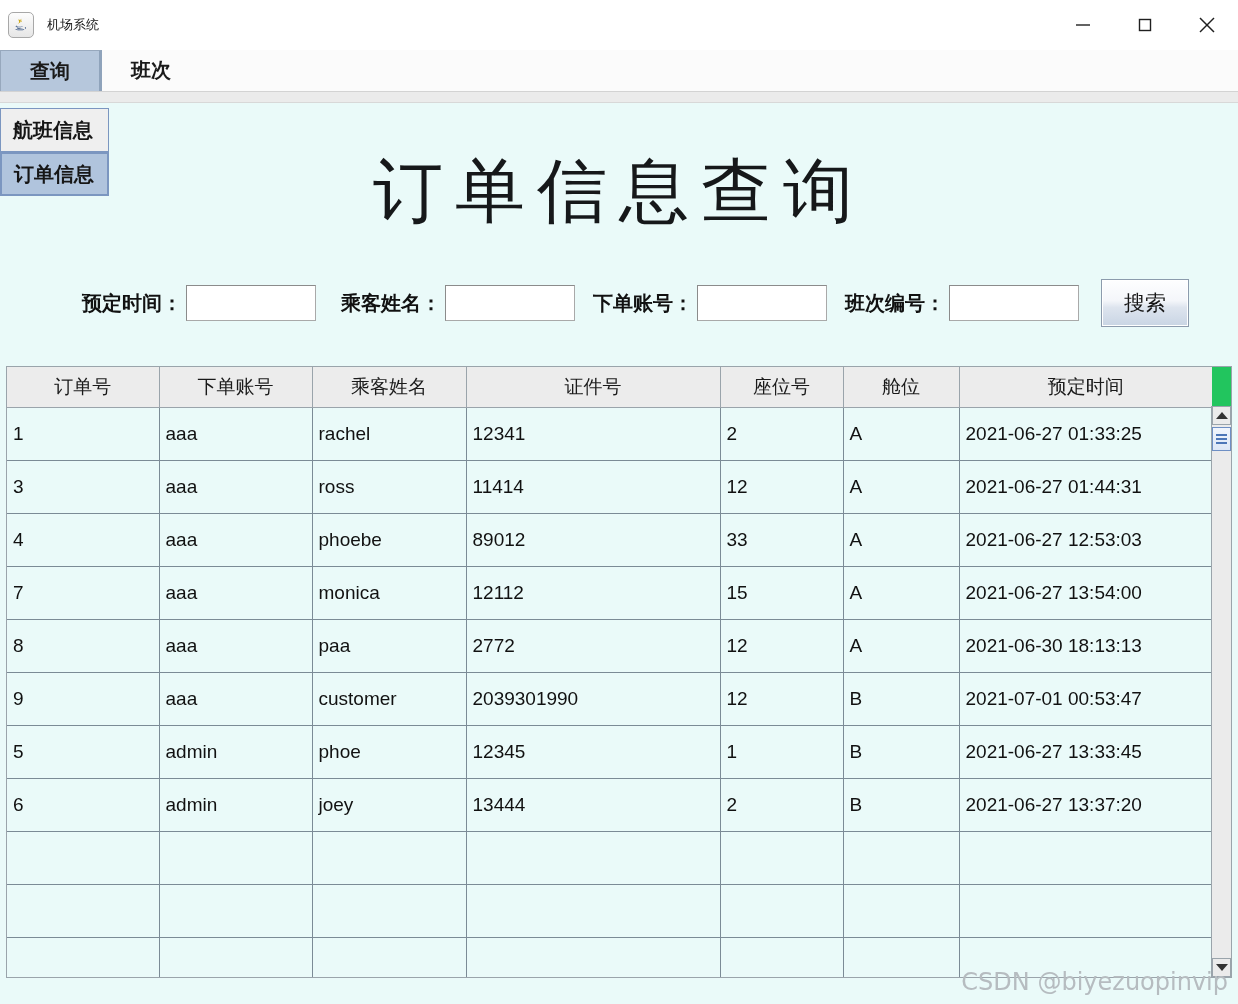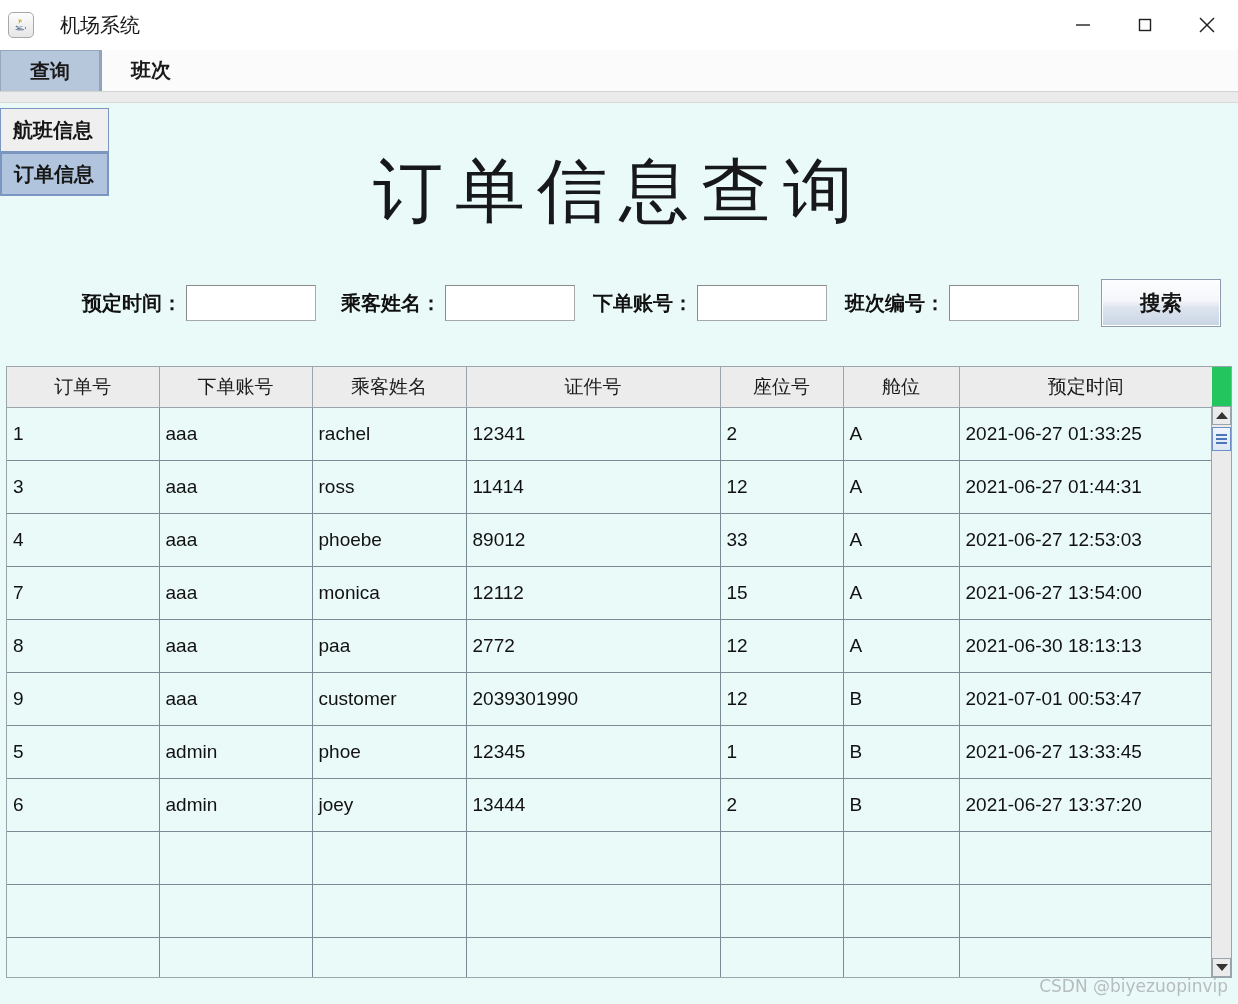--- a/index.html
+++ b/index.html
@@ -35,23 +35,23 @@
     border-radius: 5px;
     background: linear-gradient(#fdfdfd, #e6e6e6);
     display: flex;
     align-items: center;
     justify-content: center;
     box-sizing: border-box;
     flex: none;
   }
   .java-icon svg { display: block; }
   .win-title {
-    margin-left: 26px;
+    margin-left: 13px;
     font-family: "DejaVu Sans", "Liberation Sans", sans-serif;
-    font-size: 20px;
+    font-size: 13px;
     color: #1b1b1b;
     white-space: nowrap;
   }
   .win-ctrls {
     margin-left: auto;
     display: flex;
     align-items: center;
     height: 50px;
   }
   .win-btn {
@@ -157,27 +157,27 @@
     border-right-color: #a9a9a9;
     border-bottom-color: #a9a9a9;
     box-sizing: border-box;
     font-family: "Liberation Sans", sans-serif;
     font-size: 15px;
     color: #111;
     padding: 0 4px;
     outline: none;
   }
   .sb-btn {
-    width: 120px;
+    width: 88px;
     height: 48px;
     border: 1px solid #8c9bad;
     background: linear-gradient(to bottom, #fefeff 0%, #f4f6fa 45%, #dde4ee 60%, #c9d5e4 100%);
     box-shadow: inset 0 0 0 1px #ffffff;
     font-family: "DejaVu Serif", "Liberation Serif", serif;
-    font-weight: bold;
+    font-weight: normal;
     font-size: 21px;
     color: #161616;
     cursor: pointer;
     box-sizing: border-box;
   }
 
   
   .table-wrap {
     position: absolute;
     left: 6px; top: 366px;
@@ -268,21 +268,21 @@
     width: 11px; height: 2px;
     background: #4c76b8;
   }
 
   
   .watermark {
     position: absolute;
     right: 10px;
     bottom: 8px;
     font-family: "DejaVu Sans", "Liberation Sans", sans-serif;
-    font-size: 17px;
+    font-size: 24px;
     color: #b6bcc0;
     white-space: nowrap;
     z-index: 60;
   }
 </style>
 </head>
 <body>
 
 <div id="app">
 

